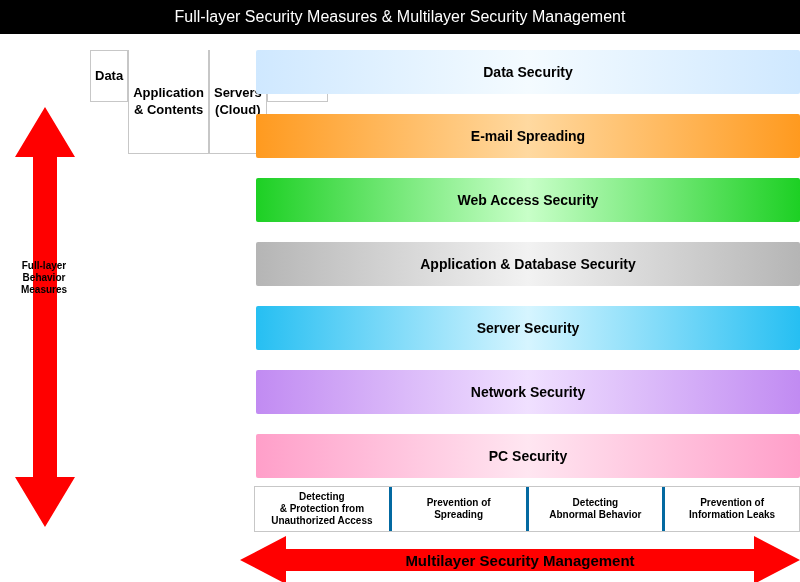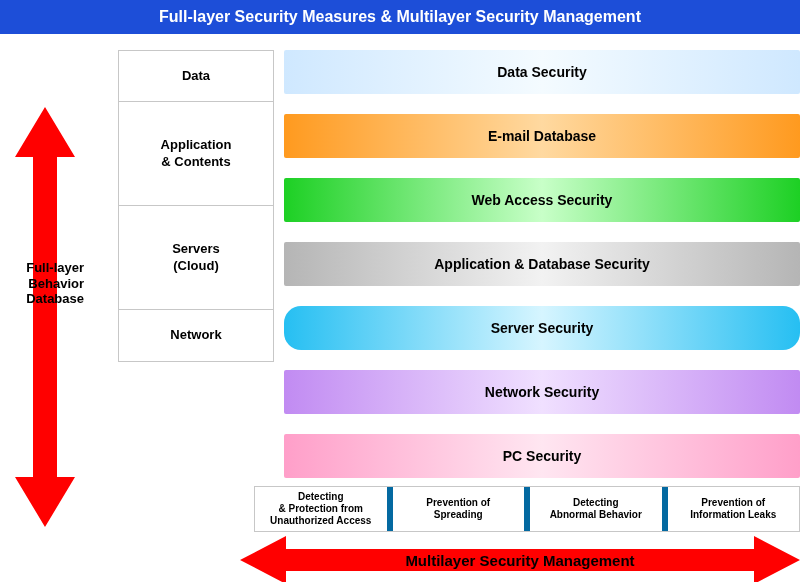--- a/index.html
+++ b/index.html
@@ -1,39 +1,39 @@
 <!DOCTYPE html>
 <html><head>
 <meta charset="utf-8">
 <style>
   * { box-sizing: border-box; margin: 0; padding: 0; }
   body { font-family: Arial, Helvetica, sans-serif; background: #fff; width: 800px; height: 582px; overflow: hidden; }
 
-  .header { background: #1d4ed8; color: #fff; font-weight: bold; text-align: center; padding: 8px 0; font-size: 16px; }
+  .header { background: #000000; color: #fff; font-weight: normal; text-align: center; padding: 8px 0; font-size: 16px; }
 
   .content { display: flex; margin-top: 16px; }
 
   .left-col { width: 90px; display: flex; flex-direction: column; align-items: center; justify-content: center; }
-  .v-label { font-weight: bold; font-size: 13px; text-align: right; line-height: 1.2; position: absolute; left: 4px; top: 260px; width: 80px; }
+  .v-label { font-weight: bold; font-size: 10px; text-align: center; line-height: 1.2; position: absolute; left: 4px; top: 260px; width: 80px; }
   .v-arrow-svg { }
 
   .mid { flex: 1; display: flex; flex-direction: column; }
 
   .layers { display: flex; }
-  .layer-labels { width: 156px; display: flex; flex-direction: column; margin-left: 28px; }
+  .layer-labels { width: 156px; display: flex; flex-direction: row; }
   .layer-label { border: 1px solid #c7c7c7; display: flex; align-items: center; justify-content: center; font-weight: bold; font-size: 13px; text-align: center; line-height: 1.25; padding: 4px; }
   .layer-label + .layer-label { border-top: none; }
 
   .bars { flex: 1; display: flex; flex-direction: column; gap: 20px; padding-left: 10px; }
   .bar { height: 44px; display: flex; align-items: center; justify-content: center; font-weight: bold; font-size: 14px; color: #000; border-radius: 2px; }
 
   .bottom-row { display: flex; margin-top: 8px; }
   .bottom-spacer { width: 140px; }
   .bottom-cells { flex: 1; display: flex; border: 1px solid #c7c7c7; margin-left: 24px; }
-  .bcell { flex: 1; border-left: 6px solid #0369a1; display: flex; align-items: center; justify-content: center; text-align: center; font-weight: bold; font-size: 10px; padding: 4px 2px; line-height: 1.2; }
+  .bcell { flex: 1; border-left: 3px solid #0369a1; display: flex; align-items: center; justify-content: center; text-align: center; font-weight: bold; font-size: 10px; padding: 4px 2px; line-height: 1.2; }
   .bcell:first-child { border-left: none; }
 
   .h-arrow-wrap { display: flex; margin-top: 4px; text-align: center; }
   .h-arrow-svg { margin-left: 150px; flex: 1; }
 </style>
 </head>
 <body>
 
 <div class="header">
   <span>Full-layer Security Measures &amp; Multilayer Security Management</span>
@@ -42,21 +42,21 @@
 <div class="content">
 
   <div class="left-col">
     <svg class="v-arrow-svg" width="60" height="420">
       <polygon points="30,0 60,50 42,50 42,370 60,370 30,420 0,370 18,370 18,50 0,50" fill="#ff0000"></polygon>
     </svg>
   </div>
   <div class="v-label">
     <span>Full-layer</span><br>
     <span>Behavior</span><br>
-    <span>Database</span>
+    <span>Measures</span>
   </div>
 
   <div class="mid">
 
     <div class="layers">
 
       <div class="layer-labels">
         <div class="layer-label" style="height:52px">
             <span style="white-space:pre-line">Data</span>
           </div>
@@ -71,29 +71,29 @@
         <div class="layer-label" style="height:52px">
             <span style="white-space:pre-line">Network</span>
           </div>
       </div>
 
       <div class="bars">
         <div class="bar" style="background: linear-gradient(90deg, rgb(207, 232, 255) 0%, rgb(244, 251, 255) 50%, rgb(207, 232, 255) 100%);">
             <span>Data Security</span>
           </div>
         <div class="bar" style="background: linear-gradient(90deg, rgb(255, 154, 31) 0%, rgb(255, 217, 160) 50%, rgb(255, 154, 31) 100%);">
-            <span>E-mail Database</span>
+            <span>E-mail Spreading</span>
           </div>
         <div class="bar" style="background: linear-gradient(90deg, rgb(29, 208, 36) 0%, rgb(200, 255, 200) 50%, rgb(29, 208, 36) 100%);">
             <span>Web Access Security</span>
           </div>
         <div class="bar" style="background: linear-gradient(90deg, rgb(181, 181, 181) 0%, rgb(242, 242, 242) 50%, rgb(181, 181, 181) 100%);">
             <span>Application &amp; Database Security</span>
           </div>
-        <div class="bar" style="background: linear-gradient(90deg, rgb(38, 191, 242) 0%, rgb(214, 245, 255) 50%, rgb(38, 191, 242) 100%); border-radius: 17px;">
+        <div class="bar" style="background: linear-gradient(90deg, rgb(38, 191, 242) 0%, rgb(214, 245, 255) 50%, rgb(38, 191, 242) 100%);">
             <span>Server Security</span>
           </div>
         <div class="bar" style="background: linear-gradient(90deg, rgb(193, 139, 242) 0%, rgb(240, 224, 255) 50%, rgb(193, 139, 242) 100%);">
             <span>Network Security</span>
           </div>
         <div class="bar" style="background: linear-gradient(90deg, rgb(255, 159, 201) 0%, rgb(255, 230, 241) 50%, rgb(255, 159, 201) 100%);">
             <span>PC Security</span>
           </div>
       </div>
     </div>

